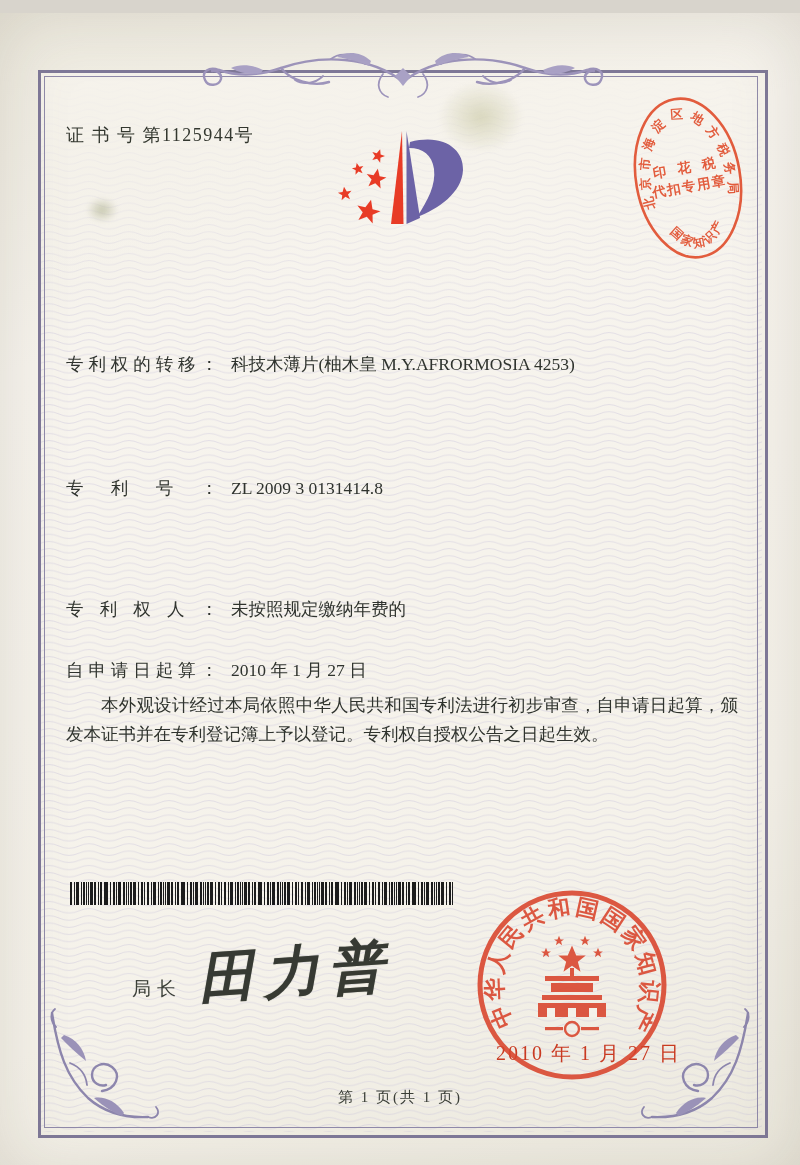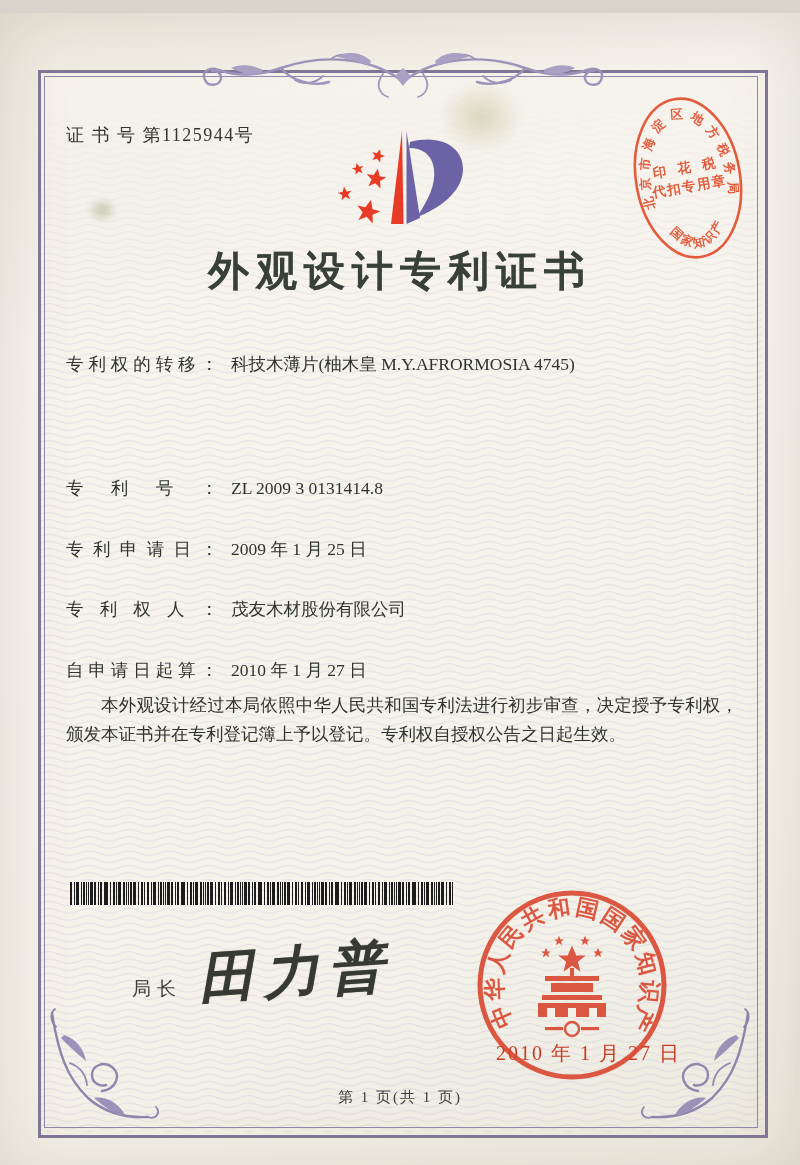--- a/index.html
+++ b/index.html
@@ -115,40 +115,36 @@
     <polygon points="72,20 61,113 73.5,113" fill="#e83b26"></polygon>
     <polygon points="76.5,20 76.5,113 90,107" fill="#6c63a6"></polygon>
     <path d="M80,31 C114,22 134,39 133,59 C132,82 108,98 87,106 C98,89 106,74 104,58 C102,44 93,37 79,37 Z" fill="#6c63a6"></path>
     <use href="#star" transform="translate(48,45) scale(0.70) rotate(18)" fill="#e83b26"></use>
     <use href="#star" transform="translate(28,58) scale(0.62) rotate(-12)" fill="#e83b26"></use>
     <use href="#star" transform="translate(46,68) scale(1.05) rotate(10)" fill="#e83b26"></use>
     <use href="#star" transform="translate(15,83) scale(0.72) rotate(-8)" fill="#e83b26"></use>
     <use href="#star" transform="translate(38,101) scale(1.25) rotate(14)" fill="#e83b26"></use>
   </svg>
 
-  <div class="title">外观设计专利证书</div>
 
   <div class="field" style="top:339px">
-    <span class="flabel">专利权的转移：</span><span class="fvalue">科技木薄片(柚木皇 M.Y.AFRORMOSIA 4745)</span>
+    <span class="flabel">专利权的转移：</span><span class="fvalue">科技木薄片(柚木皇 M.Y.AFRORMOSIA 4253)</span>
   </div>
   <div class="field" style="top:463px">
     <span class="flabel">专利号：</span><span class="fvalue">ZL 2009 3 0131414.8</span>
   </div>
-  <div class="field" style="top:524px">
-    <span class="flabel">专利申请日：</span><span class="fvalue">2009 年 1 月 25 日</span>
-  </div>
   <div class="field" style="top:584px">
-    <span class="flabel">专利权人：</span><span class="fvalue">茂友木材股份有限公司</span>
+    <span class="flabel">专利权人：</span><span class="fvalue">未按照规定缴纳年费的</span>
   </div>
   <div class="field" style="top:645px">
     <span class="flabel">自申请日起算：</span><span class="fvalue">2010 年 1 月 27 日</span>
   </div>
 
   <div class="paras">
-    <p>本外观设计经过本局依照中华人民共和国专利法进行初步审查，决定授予专利权，颁发本证书并在专利登记簿上予以登记。专利权自授权公告之日起生效。</p>
+    <p>本外观设计经过本局依照中华人民共和国专利法进行初步审查，自申请日起算，颁发本证书并在专利登记簿上予以登记。专利权自授权公告之日起生效。</p>
   </div>
 
   <div class="barcode">
       <i style="width:2px;margin-right:2px"></i>
       <i style="width:1px;margin-right:1px"></i>
       <i style="width:3px;margin-right:2px"></i>
       <i style="width:1px;margin-right:1px"></i>
       <i style="width:2px;margin-right:1px"></i>
       <i style="width:1px;margin-right:1px"></i>
       <i style="width:1px;margin-right:1px"></i>

